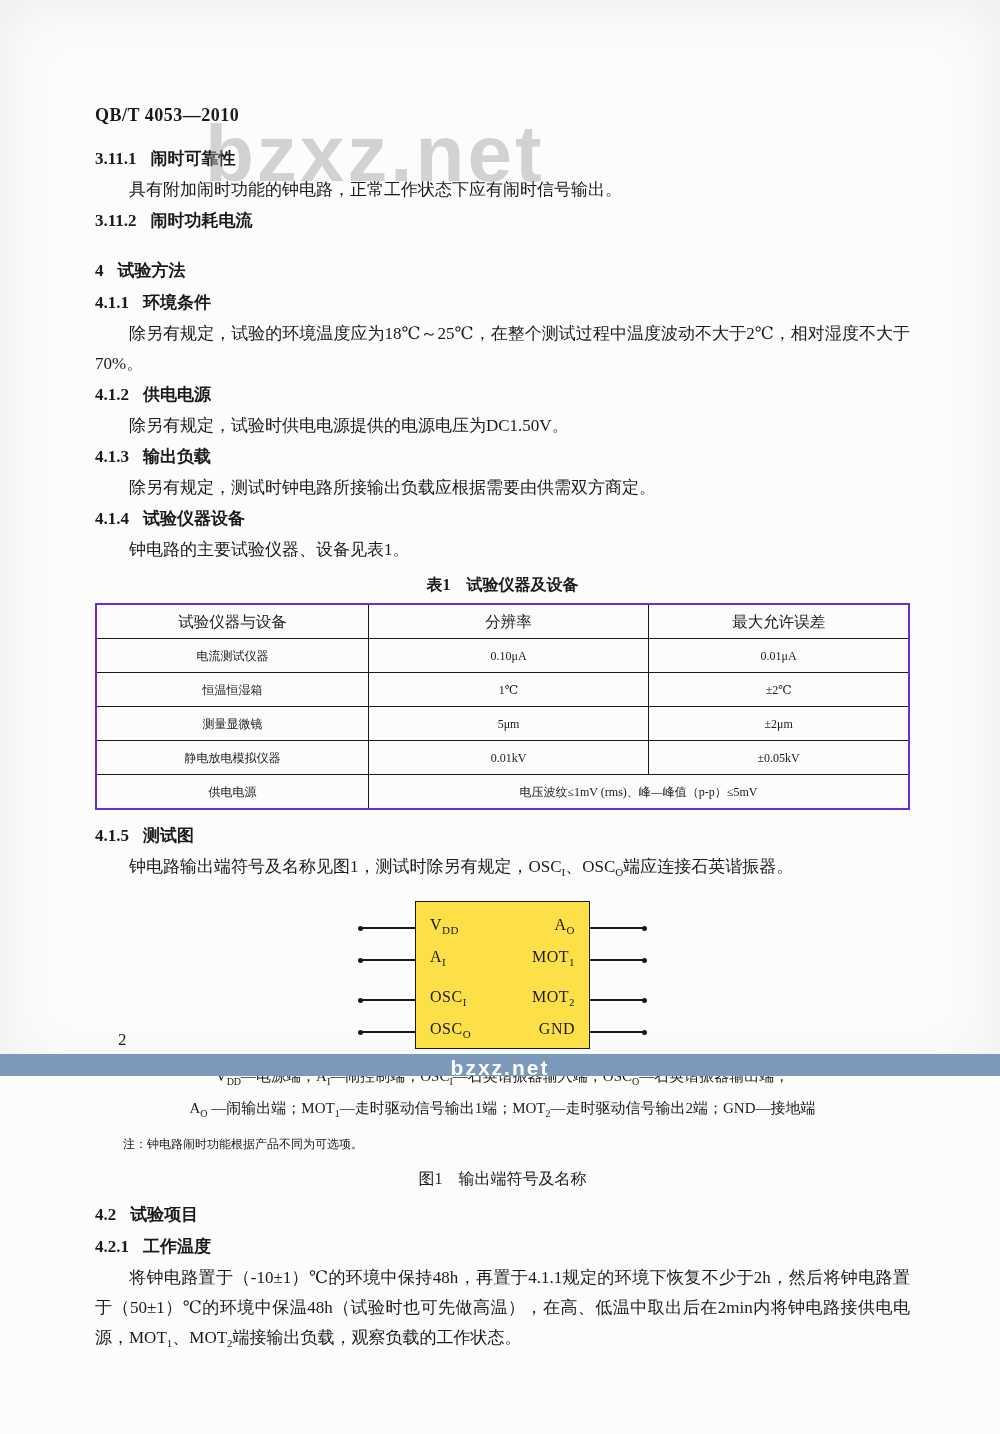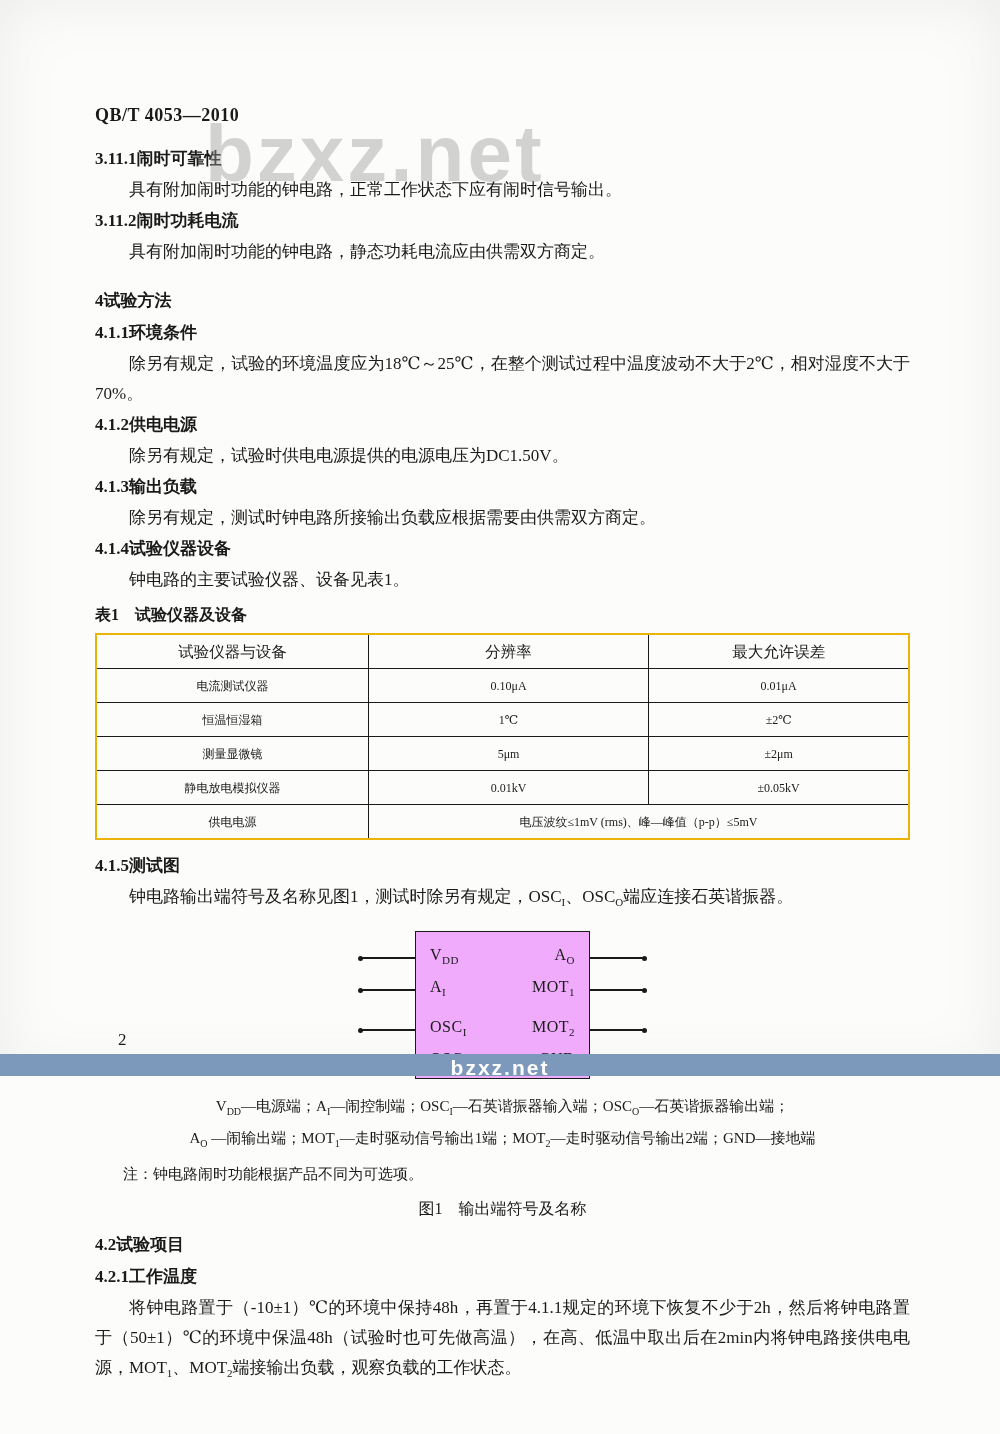--- a/index.html
+++ b/index.html
@@ -11,49 +11,49 @@
   }
   .page{
     position:absolute;left:0;top:0;width:1000px;height:1076px;
     box-shadow:inset 0 0 60px rgba(120,120,120,0.12);
   }
   .content{
     position:absolute;left:95px;top:0;width:815px;padding-top:103px;
   }
   .doc-header{font-size:18px;font-weight:bold;letter-spacing:.5px;margin:0 0 16px 0;line-height:24px;}
   .heading{font-size:17px;font-weight:bold;line-height:32px;margin:0;}
-  .heading .num{}
+  .heading .num{margin-right:14px;}
   .para{font-size:17px;line-height:30px;margin:0;text-indent:2em;text-align:justify;}
   .gap-lg{margin-top:18px;}
   .gap-sm{margin-top:5px;}
 
-  .tbl-title{font-size:16px;font-weight:bold;text-align:left;margin:8px 0 6px 0;line-height:24px;}
-  table.t1{border-collapse:collapse;width:100%;border:2px solid #eab308;margin:0 0 10px 0;}
+  .tbl-title{font-size:16px;font-weight:bold;text-align:center;margin:8px 0 6px 0;line-height:24px;}
+  table.t1{border-collapse:collapse;width:100%;border:2px solid #6d28d9;margin:0 0 10px 0;}
   table.t1 td{border:1px solid #1a1a1a;text-align:center;font-size:12px;height:31px;padding:1px 6px;line-height:20px;}
   table.t1 td.hd{font-size:15.5px;}
 
   .fig-block{margin-top:6px;}
   .fig-wrap{position:relative;width:285px;height:148px;margin:14px auto 0 auto;}
-  .chip{position:absolute;left:55px;top:0;width:173px;height:146px;border:1.5px solid #1a1a1a;background:#f0abfc;}
+  .chip{position:absolute;left:55px;top:0;width:173px;height:146px;border:1.5px solid #1a1a1a;background:#fde047;}
   .plabel{position:absolute;font-size:16px;letter-spacing:.5px;white-space:nowrap;}
   .plabel sub{font-size:11px;}
   .plabel.l{left:14px;}
   .plabel.r{right:14px;}
   .r0{top:14px;} .r1{top:46px;} .r2{top:86px;} .r3{top:118px;}
   .pinline{position:absolute;width:55px;height:1.5px;background:#1a1a1a;}
   .pinline.lft{left:0;} .pinline.rgt{right:0;}
   .y0{top:26px;} .y1{top:58px;} .y2{top:98px;} .y3{top:130px;}
   .dot{position:absolute;width:5px;height:5px;border-radius:50%;background:#1a1a1a;top:-1.8px;}
   .pinline.lft .dot{left:-2px;}
   .pinline.rgt .dot{right:-2px;}
 
   .fig-cap{font-size:15px;text-align:center;line-height:27px;margin:0;}
   .fig-cap:first-of-type{margin-top:14px;}
   .fig-cap sub{font-size:10px;}
-  .fig-note{font-size:15px;line-height:26px;margin:4px 0 0 28px;}
+  .fig-note{font-size:12px;line-height:26px;margin:4px 0 0 28px;}
   .fig-title{font-size:16px;font-weight:normal;text-align:center;line-height:28px;margin:8px 0 6px 0;}
 
   .para sub{font-size:11px;}
 
   .page-number{position:absolute;left:118px;bottom:26px;font-size:17px;}
   .wm-top{
     position:absolute;left:205px;top:108px;width:420px;
     font-family:"Liberation Sans","DejaVu Sans",sans-serif;
     font-size:80px;font-weight:bold;letter-spacing:3px;
     color:#9a9a9a;opacity:.42;pointer-events:none;z-index:5;
@@ -74,21 +74,20 @@
 <div class="page">
 
   <div class="content">
 
     <div class="doc-header">QB/T 4053—2010</div>
 
     <h3 class="heading"><span class="num">3.11.1</span><span>闹时可靠性</span></h3>
     <p class="para">具有附加闹时功能的钟电路，正常工作状态下应有闹时信号输出。</p>
 
     <h3 class="heading"><span class="num">3.11.2</span><span>闹时功耗电流</span></h3>
-    <p class="para">具有附加闹时功能的钟电路，静态功耗电流应由供需双方商定。</p>
 
     <h2 class="heading gap-lg"><span class="num">4</span><span>试验方法</span></h2>
 
 
     <h3 class="heading"><span class="num">4.1.1</span><span>环境条件</span></h3>
     <p class="para">除另有规定，试验的环境温度应为18℃～25℃，在整个测试过程中温度波动不大于2℃，相对湿度不大于70%。</p>
 
     <h3 class="heading"><span class="num">4.1.2</span><span>供电电源</span></h3>
     <p class="para">除另有规定，试验时供电电源提供的电源电压为DC1.50V。</p>
 

